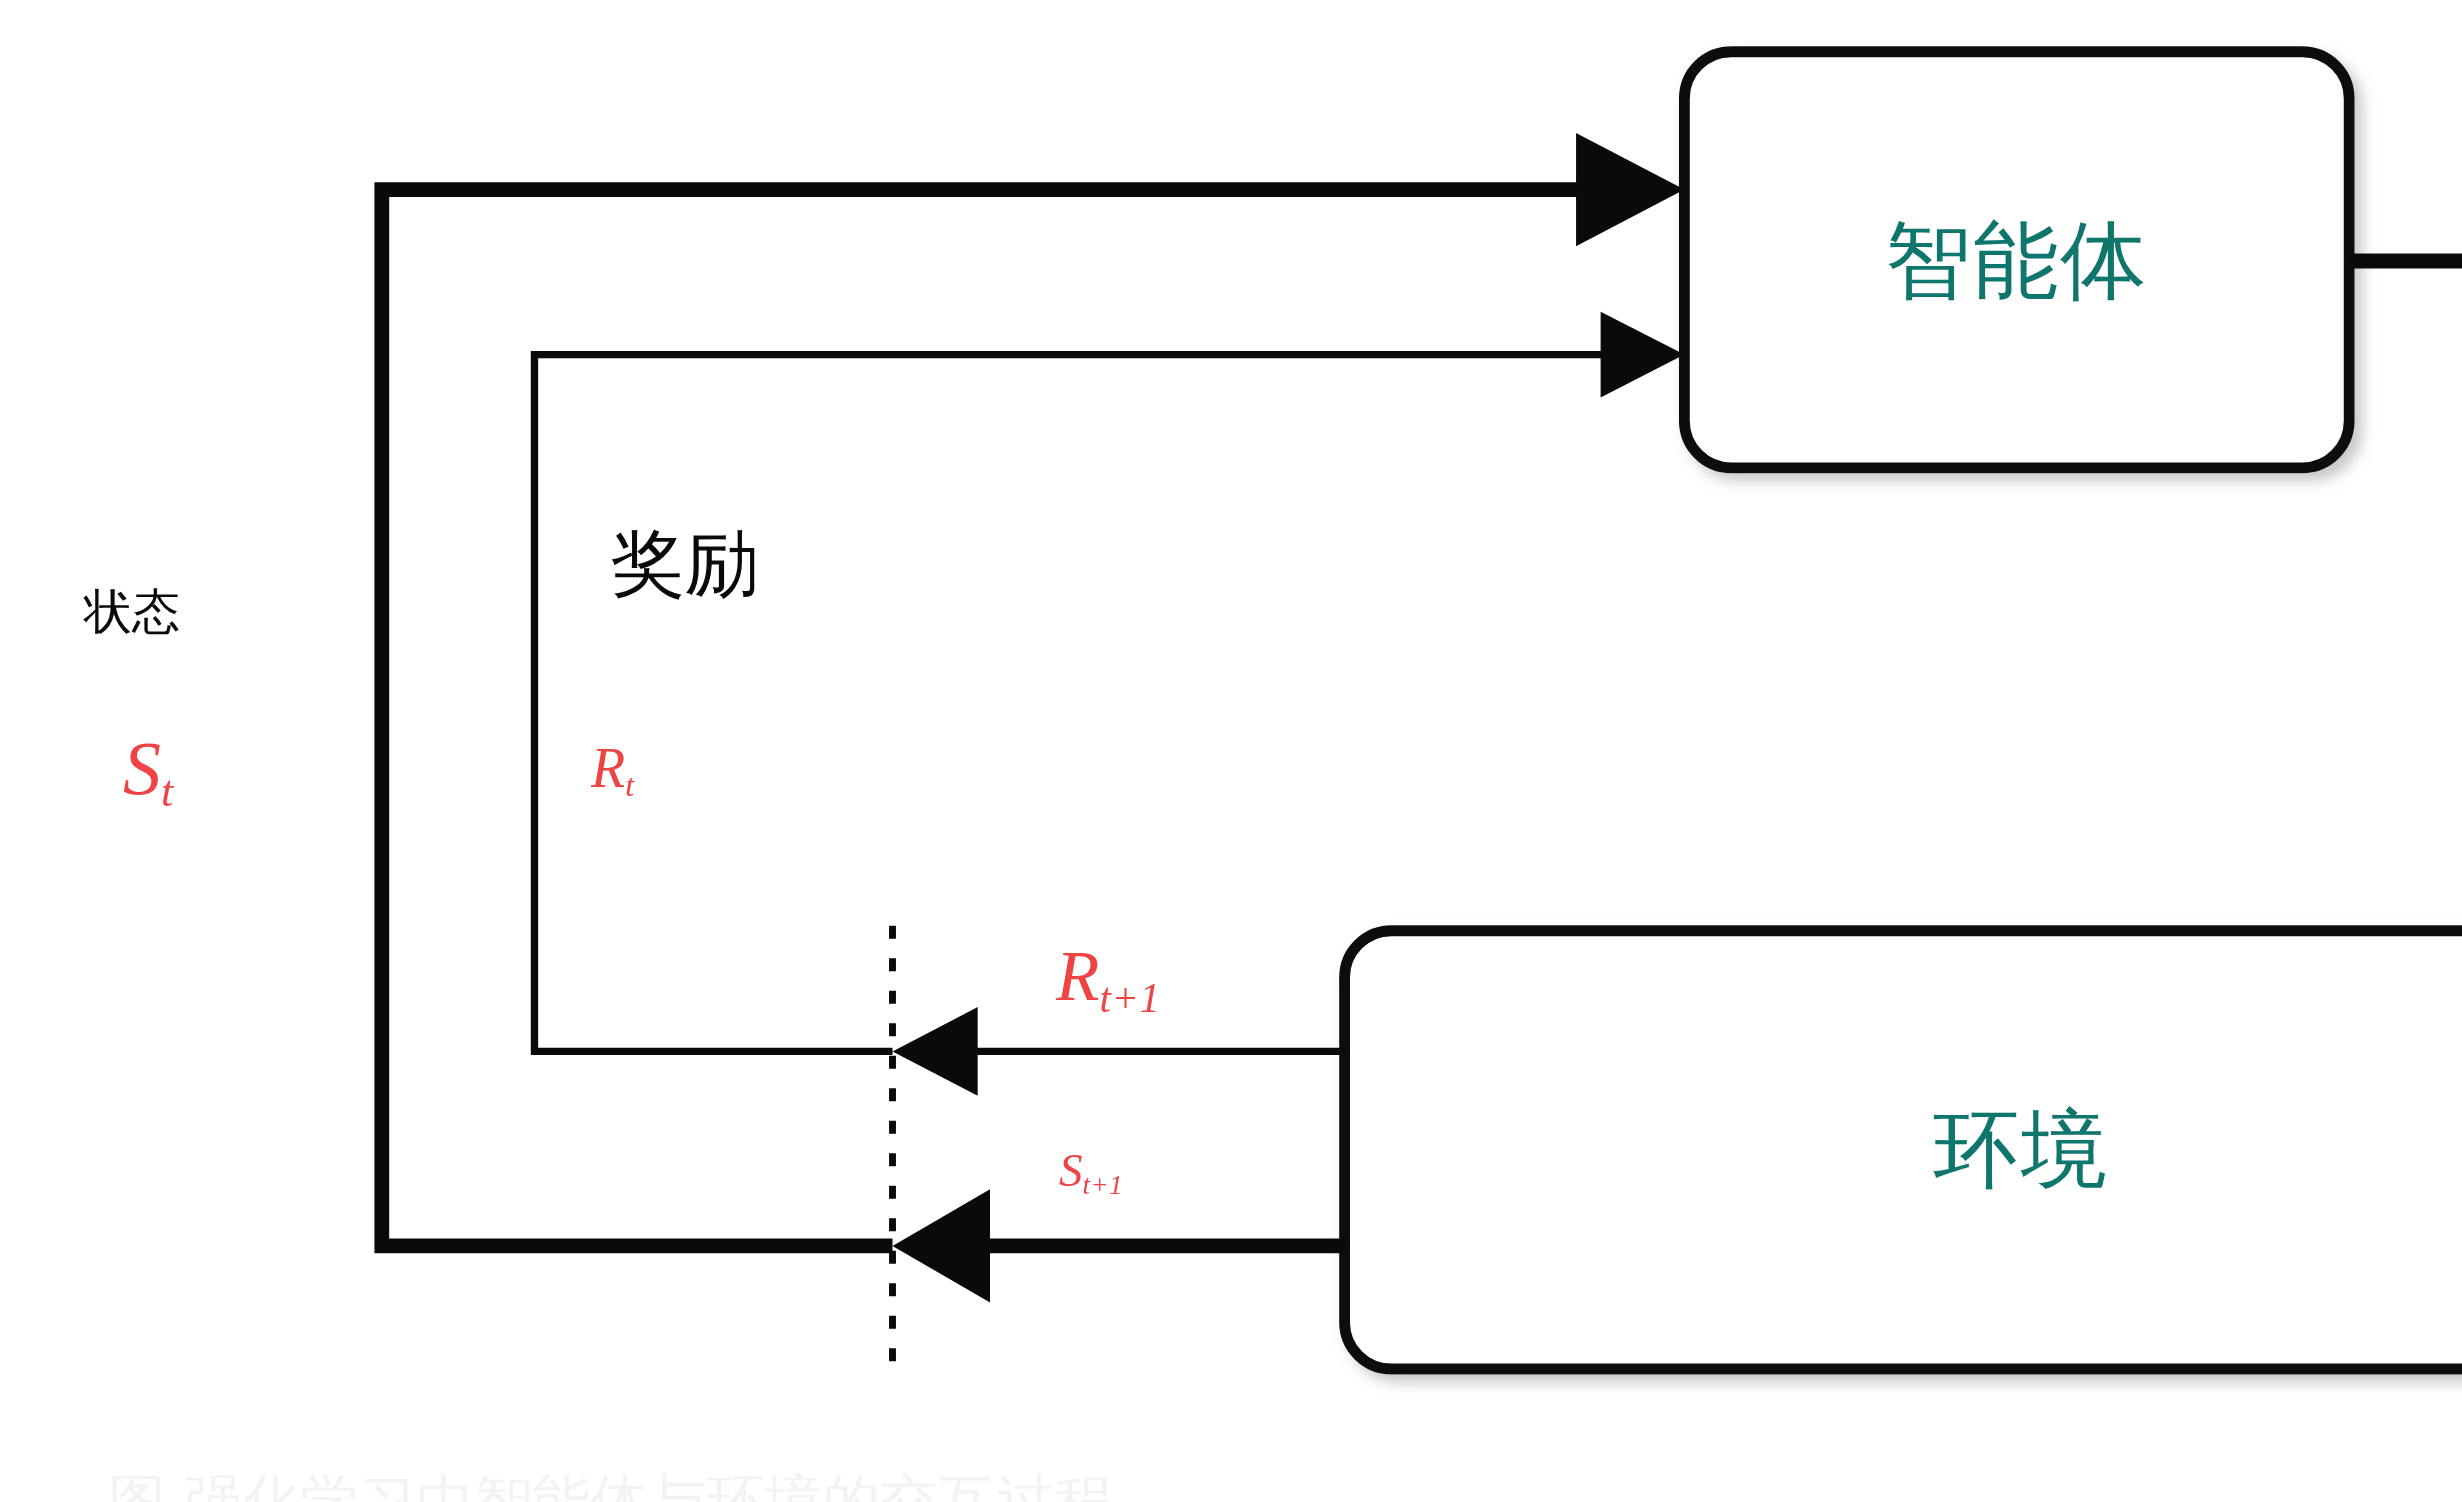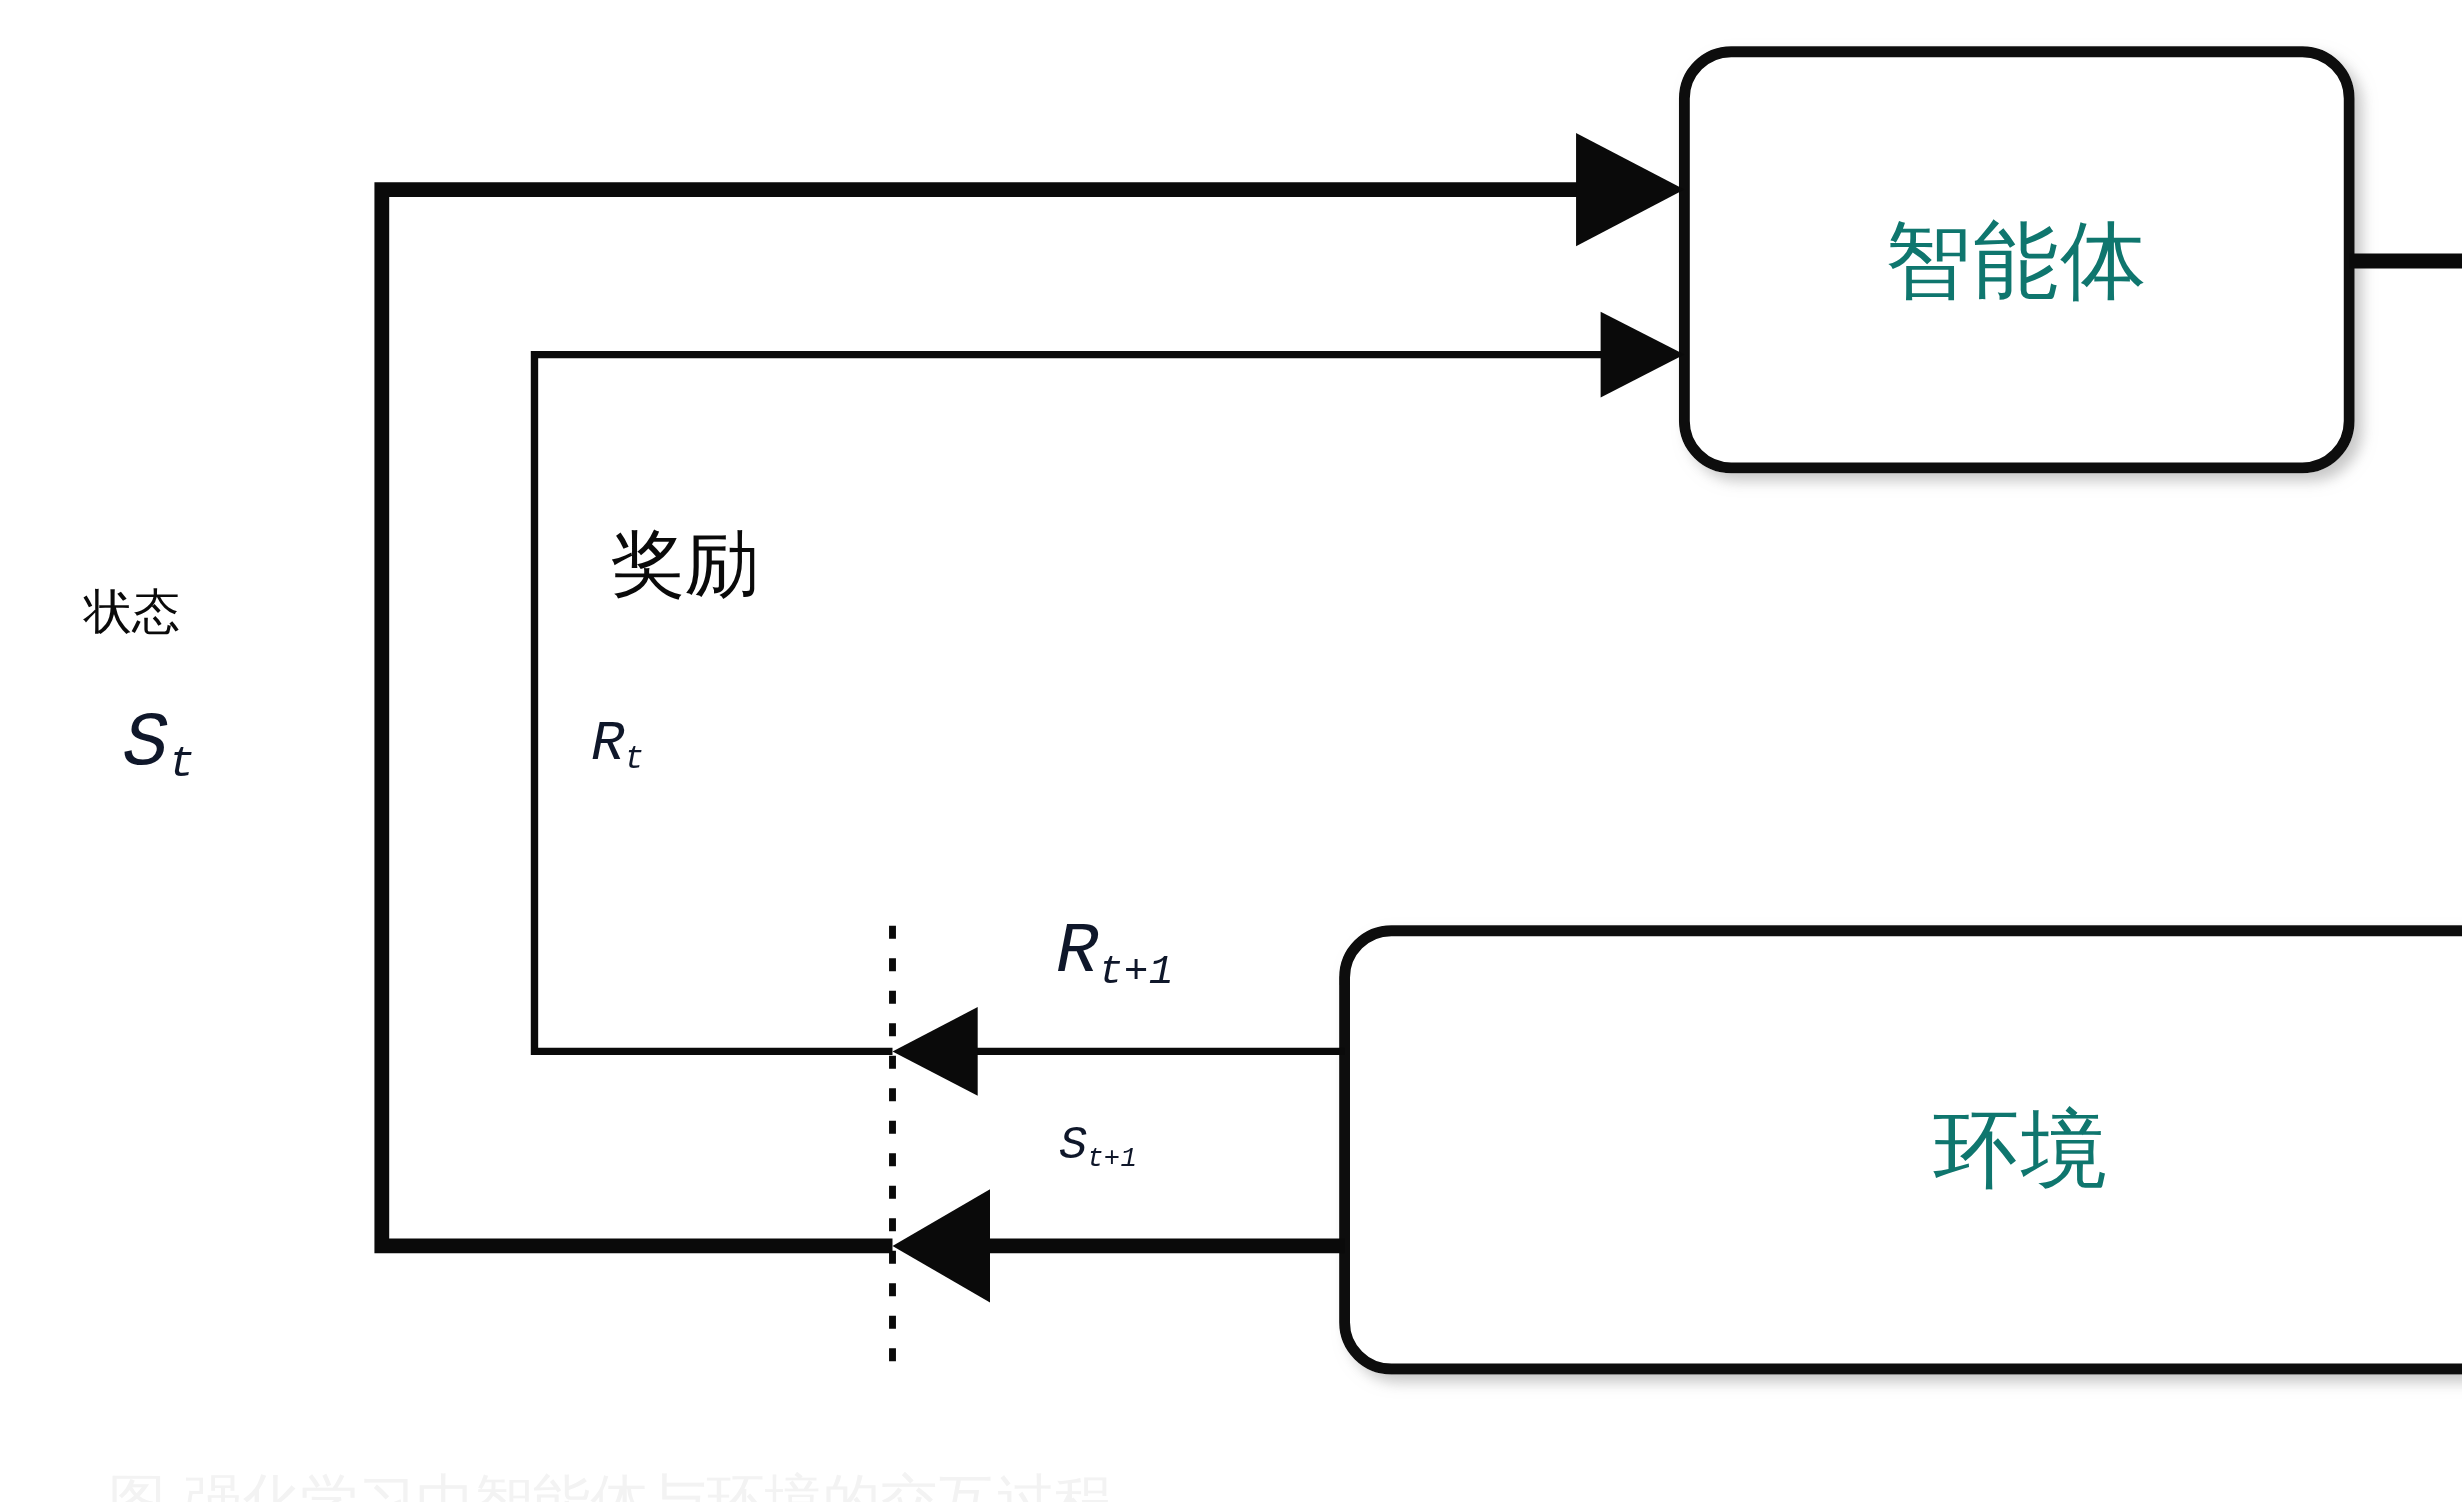--- a/index.html
+++ b/index.html
@@ -36,24 +36,25 @@
     white-space: nowrap;
     text-align: center;
     letter-spacing: 0.02em;
   }
   .cjk-label {
     font-family: "DejaVu Serif", "Liberation Serif", serif;
     color: #0a0a0a;
     white-space: nowrap;
   }
   .math-label {
-    font-family: Liberation Mono, monospace;
+    font-family: Liberation Serif, serif;
     font-style: italic;
-    color: #0f172a;
+    color: #ef4444;
     white-space: nowrap;
+    margin-top: 24px;
   }
   .math-label .sub {
     font-size: 0.58em;
     vertical-align: -0.28em;
     font-style: italic;
     letter-spacing: 0.01em;
   }
   .caption-strip {
     position: absolute;
     left: 0;

